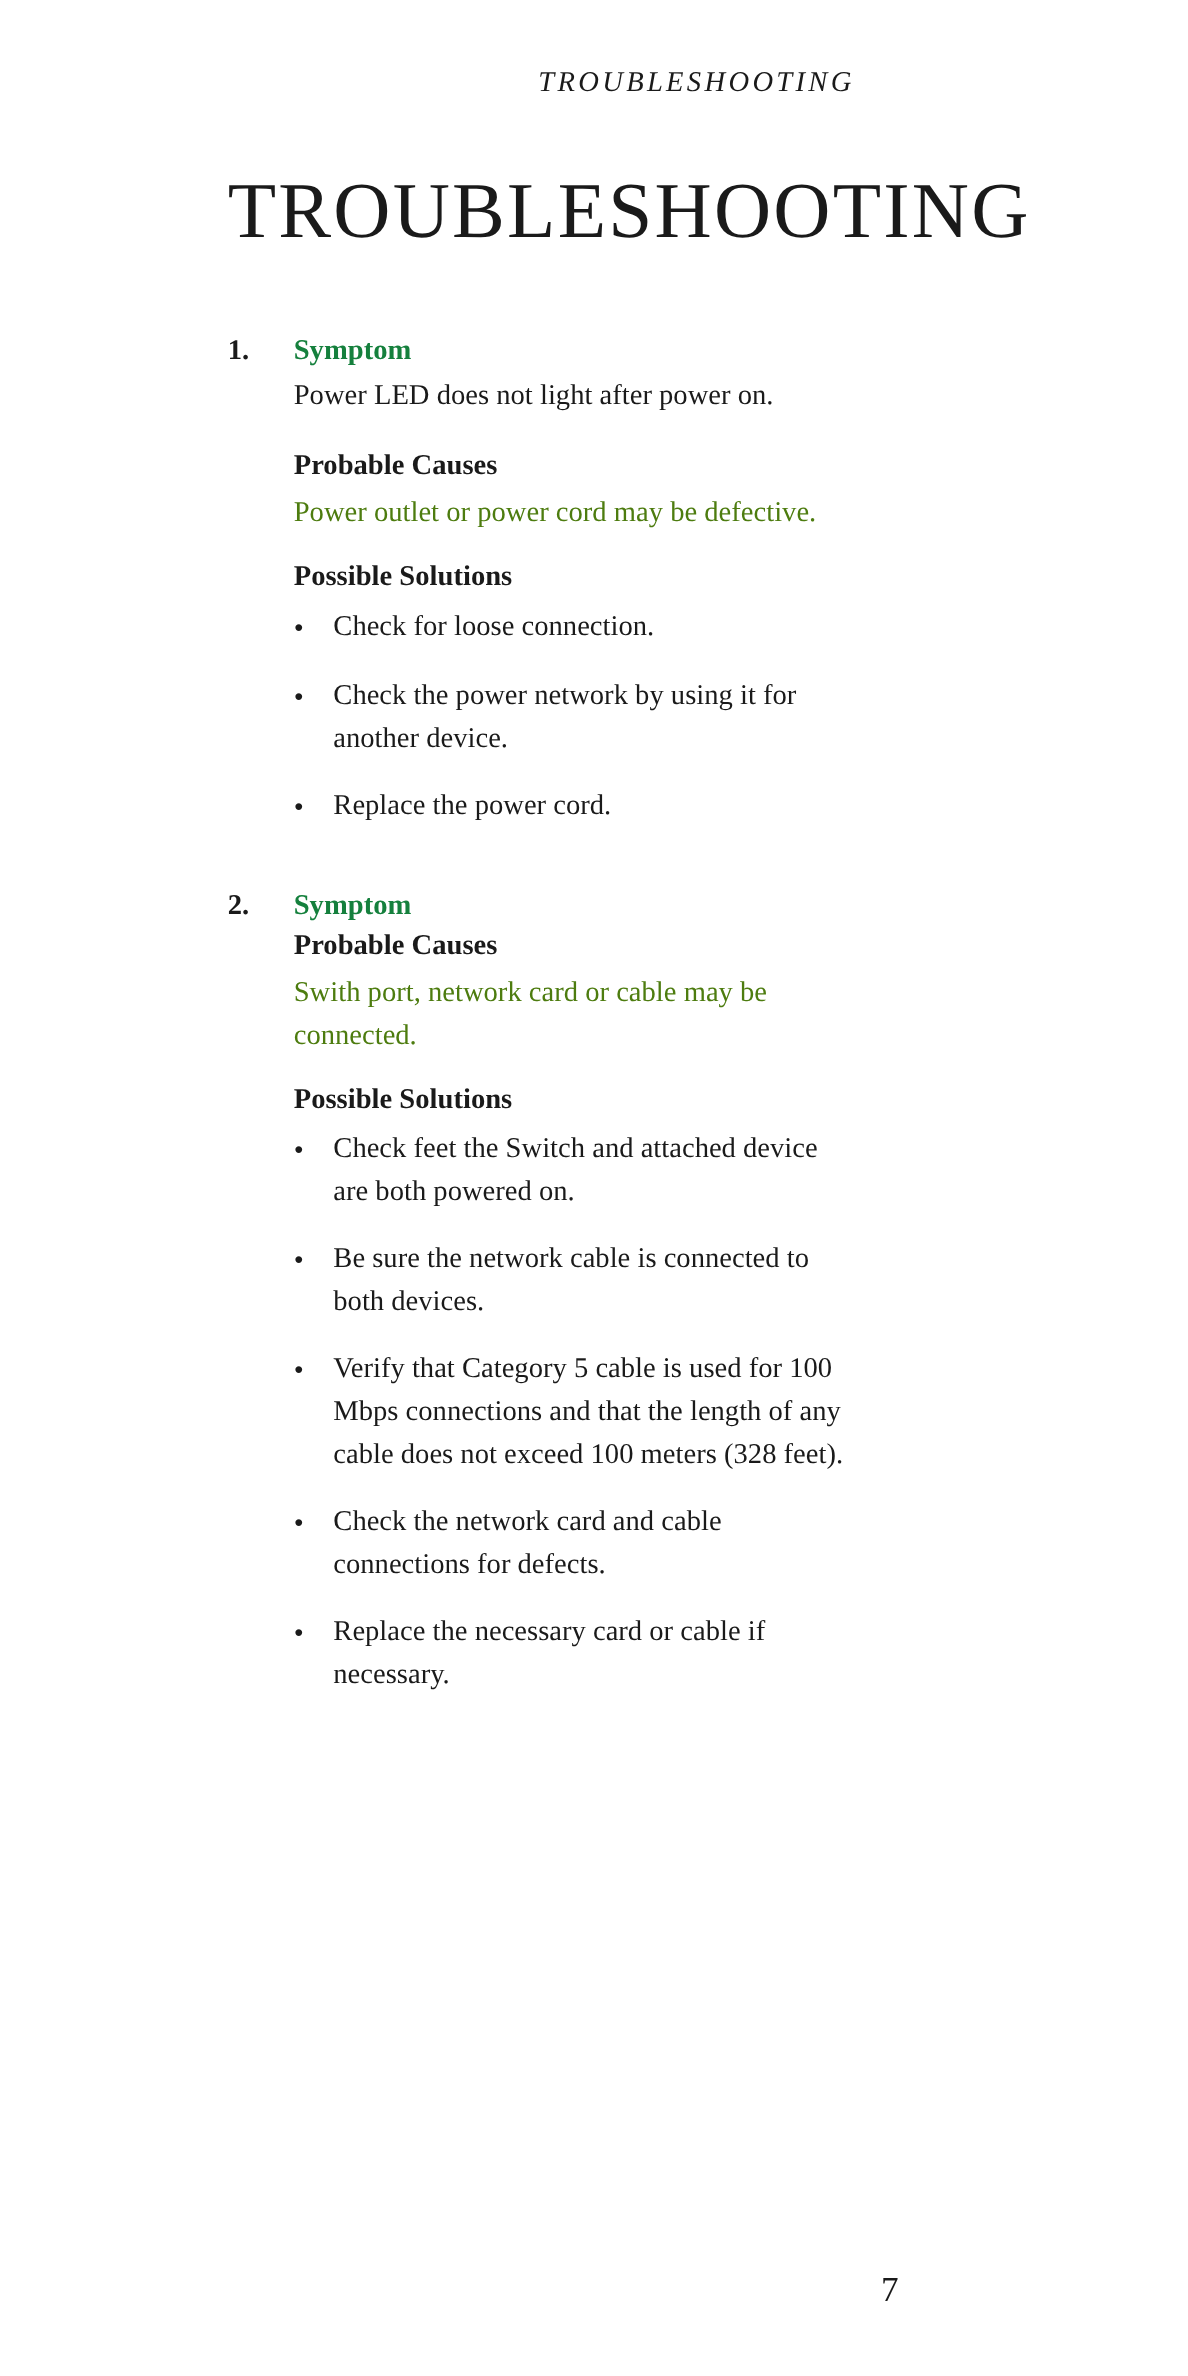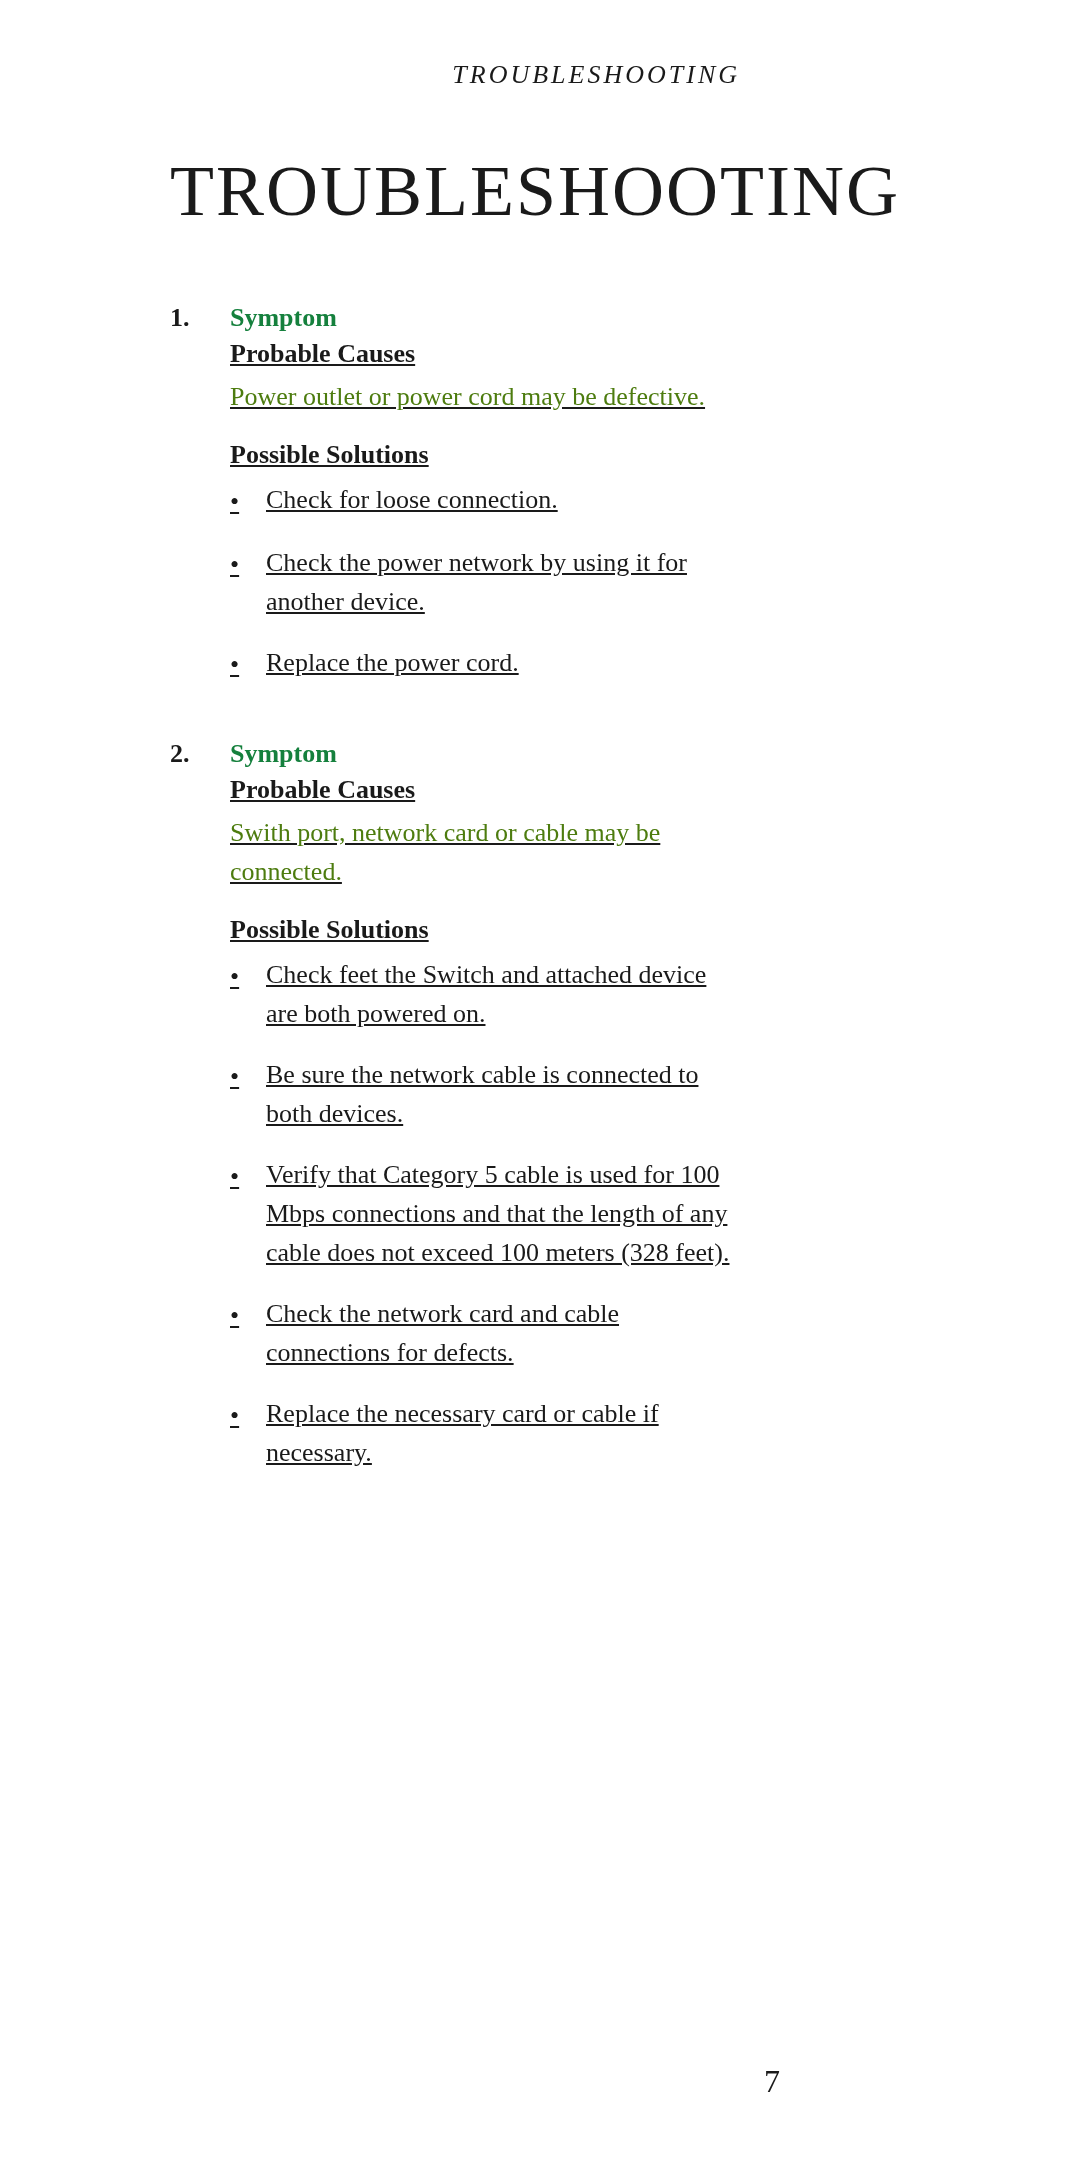--- a/index.html
+++ b/index.html
@@ -16,20 +16,21 @@
       position: relative;
       color: #1a1a1a;
     }
 
     .page-container {
       width: 880px;
       min-height: 2160px;
       background: #ffffff;
       padding: 60px 140px 80px 170px;
       position: relative;
+      margin-left: 37px;
     }
 
     .header-section {
       text-align: right;
       margin-bottom: 60px;
     }
 
     .header-title {
       font-family: Georgia, serif;
       font-style: italic;
@@ -82,21 +83,20 @@
       color: #1a1a1a;
       font-family: Georgia, serif;
       margin-left: 60px;
       margin-bottom: 30px;
       line-height: 1.5;
     }
 
     .subsection {
       margin-left: 60px;
       margin-bottom: 24px;
-      text-decoration: underline;
     }
 
     .subsection-label {
       font-size: 26px;
       font-weight: bold;
       color: #1a1a1a;
       font-family: Georgia, serif;
       margin-bottom: 8px;
     }
 
@@ -157,20 +157,21 @@
       <span>TROUBLESHOOTING</span>
     </h1>
   </div>
 
   <div id="sections-container">
       <div class="section">
         <div class="section-number-row">
           <span class="section-number">1.</span>
           <span class="symptom-label">Symptom</span>
         </div>
+        <p class="symptom-text">Power LED does not light after power on.</p>
         <div class="subsection">
           <p class="subsection-label">Probable Causes</p>
           <p class="subsection-text">Power outlet or power cord may be defective.</p>
         </div>
         <div class="subsection">
           <p class="subsection-label">Possible Solutions</p>
           <ul class="bullet-list">
             <li>
               <span class="bullet">•</span>
               <span class="bullet-text">Check for loose connection.</span>

